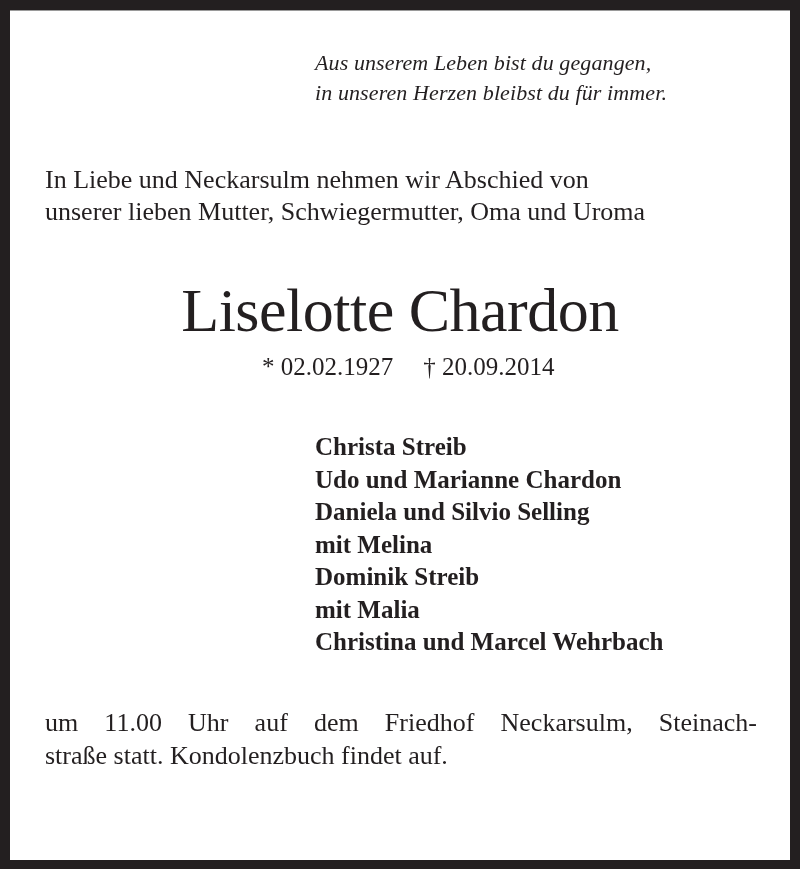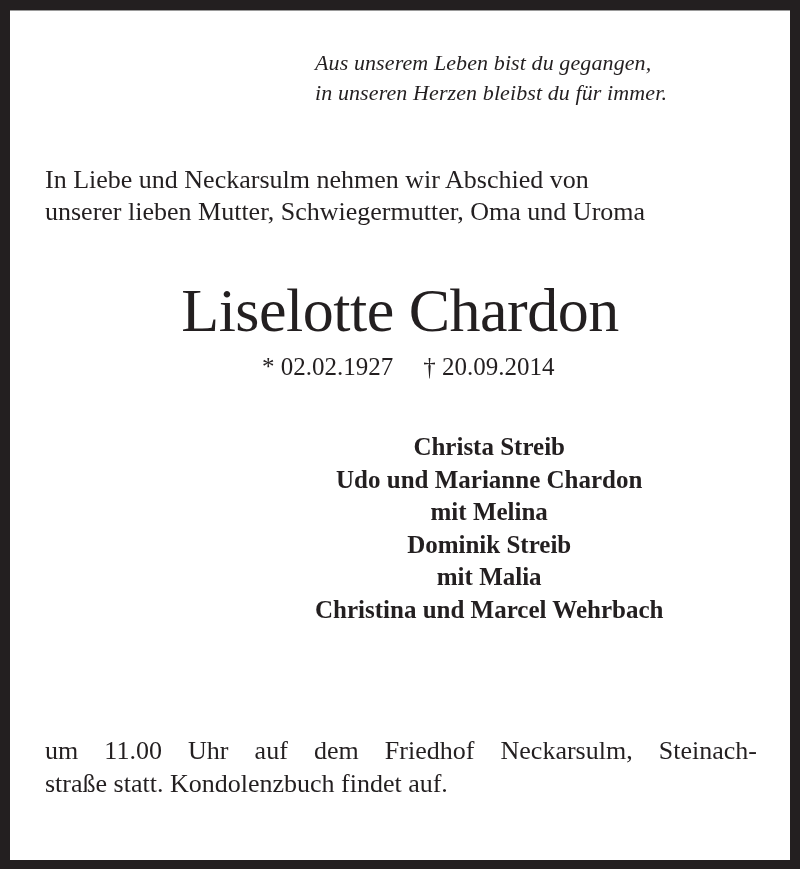--- a/index.html
+++ b/index.html
@@ -70,36 +70,35 @@
     .dates .gap { width: 30px; }
     .mourners {
       position: absolute;
       left: 315px;
       top: 431px;
       font-family: "Liberation Serif", serif;
       font-weight: bold;
       font-size: 25px;
       line-height: 32.5px;
     }
-    .mourners div { white-space: nowrap; text-align: center; }
+    .mourners div { white-space: nowrap; }
     .funeral {
       position: absolute;
       left: 45px;
       top: 706px;
       width: 712px;
       font-family: "Liberation Serif", serif;
       font-size: 26px;
       line-height: 33px;
     }
     .funeral .line { white-space: nowrap; }
     .funeral .just {
       text-align: justify;
       text-align-last: justify;
       white-space: normal;
-      margin-top: 28px;
     }
   </style>
 </head>
 <body>
 
 <div class="frame">
 </div>
 
 <div class="motto">
   <div>Aus unserem Leben bist du gegangen,</div>
@@ -113,20 +112,21 @@
 
 <div class="deceased-name">Liselotte Chardon</div>
 
 <div class="dates">
   <span>* 02.02.1927</span><span class="gap"></span><span>† 20.09.2014</span>
 </div>
 
 <div class="mourners">
   <div>Christa Streib</div>
   <div>Udo und Marianne Chardon</div>
+  <div>Daniela und Silvio Selling</div>
   <div>mit Melina</div>
   <div>Dominik Streib</div>
   <div>mit Malia</div>
   <div>Christina und Marcel Wehrbach</div>
 </div>
 
 <div class="funeral">
   <div class="line just">um 11.00 Uhr auf dem Friedhof Neckarsulm, Steinach-</div>
   <div class="line">straße statt. Kondolenzbuch findet auf.</div>
 </div>

